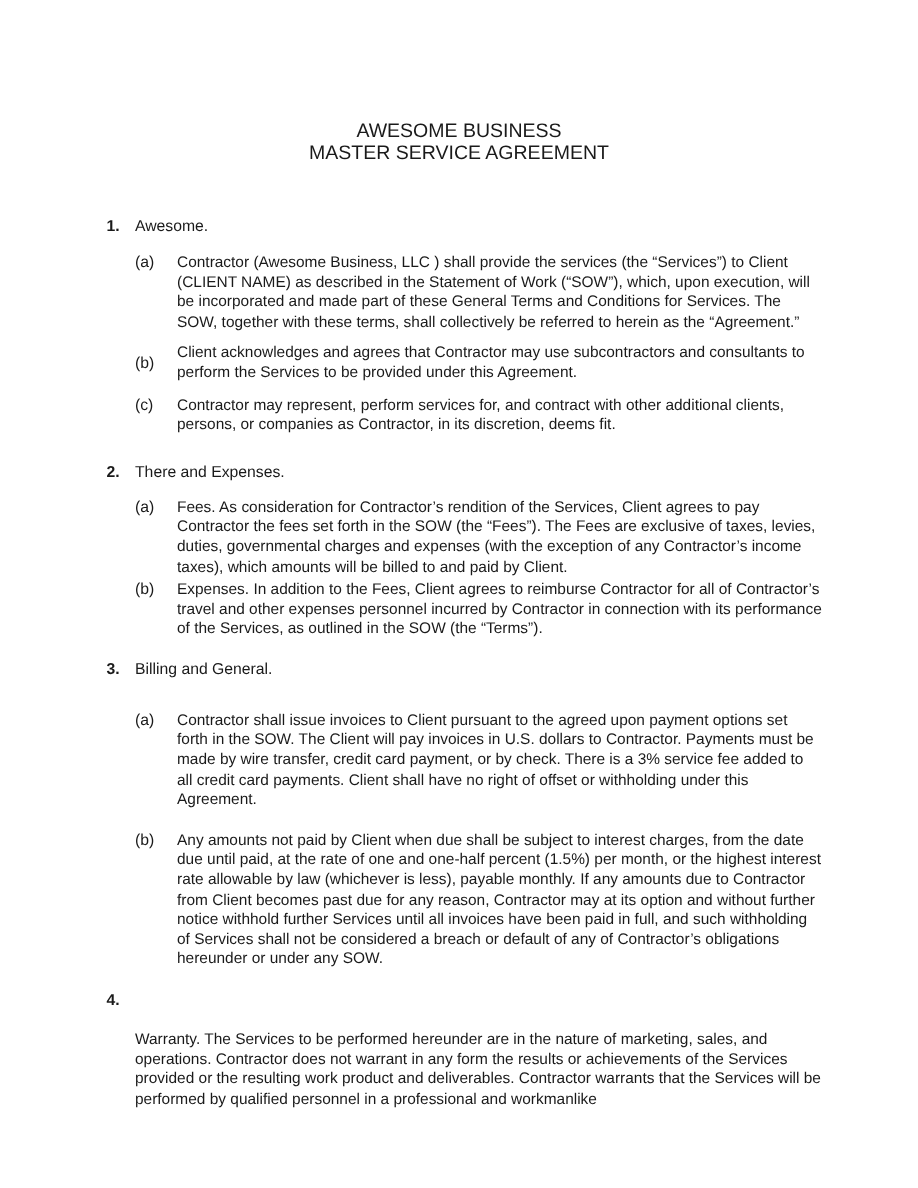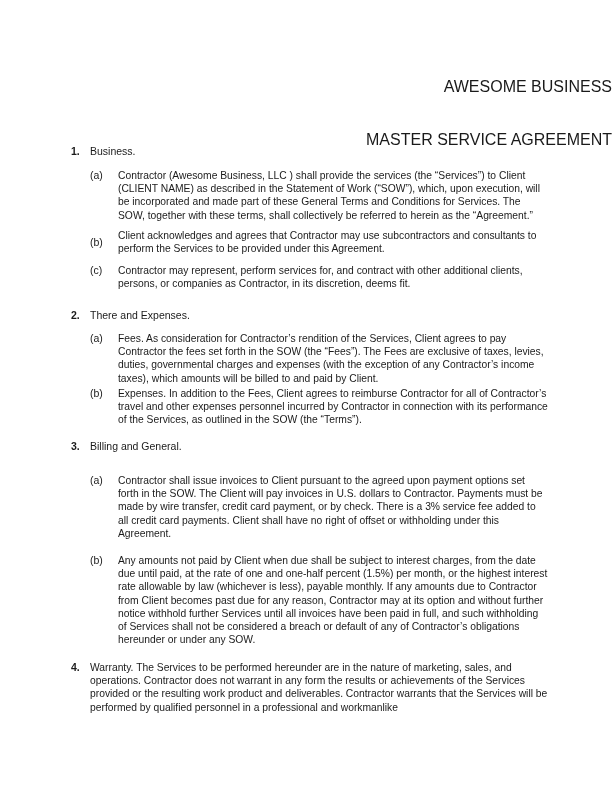--- a/index.html
+++ b/index.html
@@ -1,36 +1,36 @@
 <!DOCTYPE html>
 <html><head>
 <meta charset="utf-8">
 <style>
   html, body { margin: 0; padding: 0; background: #ffffff; }
   body { width: 612px; height: 792px; position: relative; overflow: hidden;
          font-family: "Liberation Sans", "DejaVu Sans", sans-serif; color: #1a1a1a; }
-  .title { position: absolute; left: 0; width: 612px; text-align: right;
-           font-size: 16px; line-height: 15px; letter-spacing: 0; }
+  .title { position: absolute; left: 0; width: 612px; text-align: center;
+           font-size: 13px; line-height: 15px; letter-spacing: 0; }
   .t1 { top: 79px; }
-  .t2 { top: 94px; margin-top: 38px; }
+  .t2 { top: 94px; }
   .num { position: absolute; left: 71px; font-size: 10.5px; line-height: 13px; font-weight: bold; }
   .heading { position: absolute; left: 90px; font-size: 10.5px; line-height: 13px; }
   .sub { position: absolute; left: 90px; font-size: 10.5px; line-height: 13px; }
   .para { position: absolute; left: 118px; width: 430px; font-size: 10.3px; line-height: 13.2px; }
-  .para.wide { left: 90px; width: 460px; }
+  .para.wide { left: 90px; width: 460px; margin-top: 26px; }
 </style>
 </head>
 <body>
 
 <div>
   <div class="title t1">AWESOME BUSINESS</div>
   <div class="title t2">MASTER SERVICE AGREEMENT</div>
 
   <div class="num" style="top:145px">1.</div>
-  <div class="heading" style="top:145px">Business.</div>
+  <div class="heading" style="top:145px">Awesome.</div>
 
   <div class="sub" style="top:169px">(a)</div>
   <div class="para" style="top:169px">Contractor (Awesome Business, LLC ) shall provide the services (the “Services”) to Client (CLIENT NAME) as described in the Statement of Work (“SOW”), which, upon execution, will be incorporated and made part of these General Terms and Conditions for Services. The SOW, together with these terms, shall collectively be referred to herein as the “Agreement.”</div>
 
   <div class="sub" style="top:236px">(b)</div>
   <div class="para" style="top:229px">Client acknowledges and agrees that Contractor may use subcontractors and consultants to perform the Services to be provided under this Agreement.</div>
 
   <div class="sub" style="top:264px">(c)</div>
   <div class="para" style="top:264px">Contractor may represent, perform services for, and contract with other additional clients, persons, or companies as Contractor, in its discretion, deems fit.</div>
 

